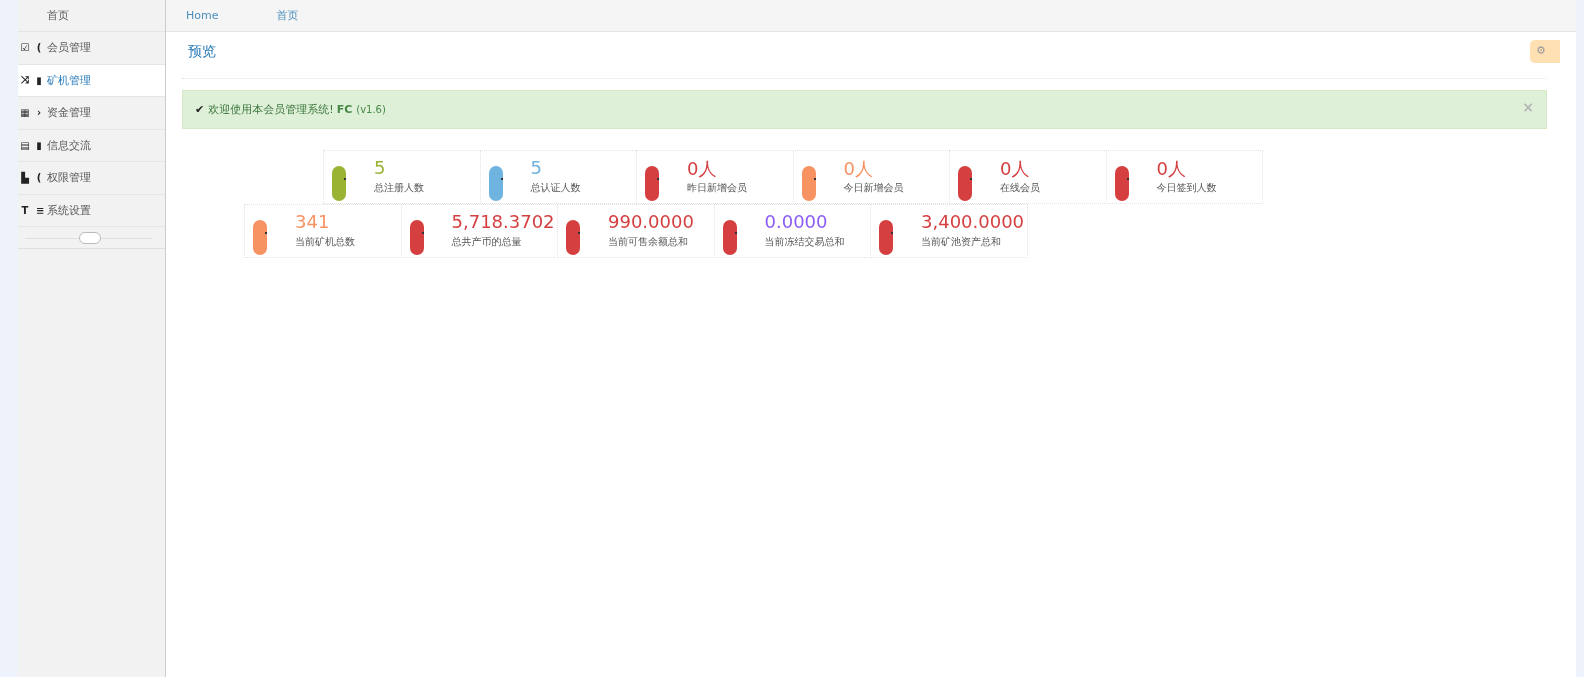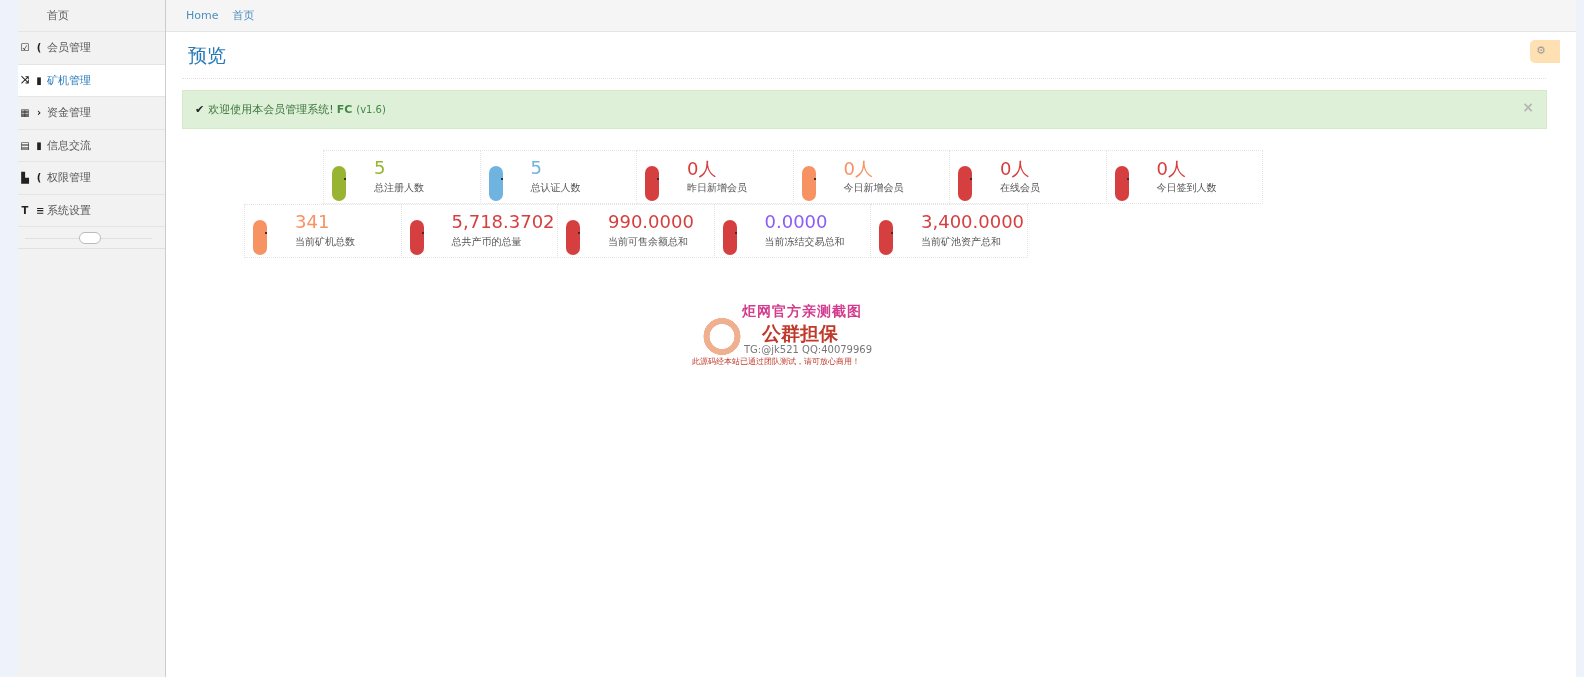--- a/index.html
+++ b/index.html
@@ -16,24 +16,24 @@
   .nav-item .ico { position: absolute; left: 1px; width: 12px; font-size: 10px; color: #222; text-align: center; font-weight: bold; }
   .nav-item .ico2 { position: absolute; left: 18px; width: 6px; font-size: 10px; color: #222; text-align: center; font-weight: bold; }
   .nav-item .label { position: absolute; left: 29px; }
   .sidebar-toggle { position: relative; height: 22px; border-bottom: 1px solid #e0e0e0; }
   .sidebar-toggle .line { position: absolute; left: 7px; right: 13px; top: 11px; border-top: 1px solid #e0e0e0; }
   .sidebar-toggle .knob { position: absolute; left: 61px; top: 5px; width: 22px; height: 12px; border: 1px solid #bbbbbb;
     border-radius: 6px; background: #ffffff; }
 
   .main { position: absolute; left: 166px; top: 0; width: 1410px; height: 677px; background: #ffffff; }
   .breadcrumbs { height: 32px; background: #f5f5f5; border-bottom: 1px solid #e5e5e5; display: flex; align-items: center;
-    padding-left: 20px; font-size: 11px; }
+    padding-left: 20px; font-size: 11px; gap: 44px; }
   .breadcrumbs a { color: #4c8fbd; text-decoration: none; margin-right: 14px; }
   .page-header { position: absolute; left: 16px; right: 30px; top: 33px; height: 46px; border-bottom: 1px dotted #e2e2e2; }
-  .page-header h1 { position: absolute; left: 6px; top: 10px; font-size: 19px; font-weight: normal; color: #2679b5; }
+  .page-header h1 { position: absolute; left: 6px; top: 10px; font-size: 14px; font-weight: normal; color: #2679b5; }
   .settings-btn { position: absolute; left: 1364px; top: 40px; width: 30px; height: 23px; background: #ffe0b2;
     border-radius: 5px 0 0 5px; color: #999; font-size: 11px; padding: 4px 0 0 6px; cursor: pointer; }
   .alert { position: absolute; left: 16px; top: 90px; width: 1365px; height: 39px; background: #dff0d8;
     border: 1px solid #d6e9c6; color: #3c763d; font-size: 11px; display: flex; align-items: center; padding-left: 12px; }
   .alert .check { color: #222; margin-right: 4px; font-size: 11px; }
   .alert .brand { color: #468847; font-weight: bold; margin-left: 3px; }
   .alert .ver { color: #468847; font-weight: normal; font-size: 10px; margin-left: 4px; }
   .alert .close { position: absolute; right: 12px; top: 8px; color: #b5b5b5; font-weight: bold; font-size: 14px; cursor: pointer; }
 
   .stat-row { position: absolute; display: flex; }
@@ -172,22 +172,15 @@
         <div class="val" style="color: #8b5cf6;">0.0000</div>
         <div class="lbl">当前冻结交易总和</div>
       </div>
       <div class="stat">
         <div class="pill" style="background: rgb(213, 63, 64);"></div>
         <div class="val" style="color: rgb(213, 63, 64);">3,400.0000</div>
         <div class="lbl">当前矿池资产总和</div>
       </div>
     </div>
 
-  <div class="watermark">
-    <div class="wm-flame"></div>
-    <div class="wm-line1">炬网官方亲测截图</div>
-    <div class="wm-line2">公群担保</div>
-    <div class="wm-line3">TG:@jk521   QQ:40079969</div>
-    <div class="wm-line4">此源码经本站已通过团队测试，请可放心商用！</div>
-  </div>
 </div>
 
 <div class="right-strip"></div>
 
 </body></html>

